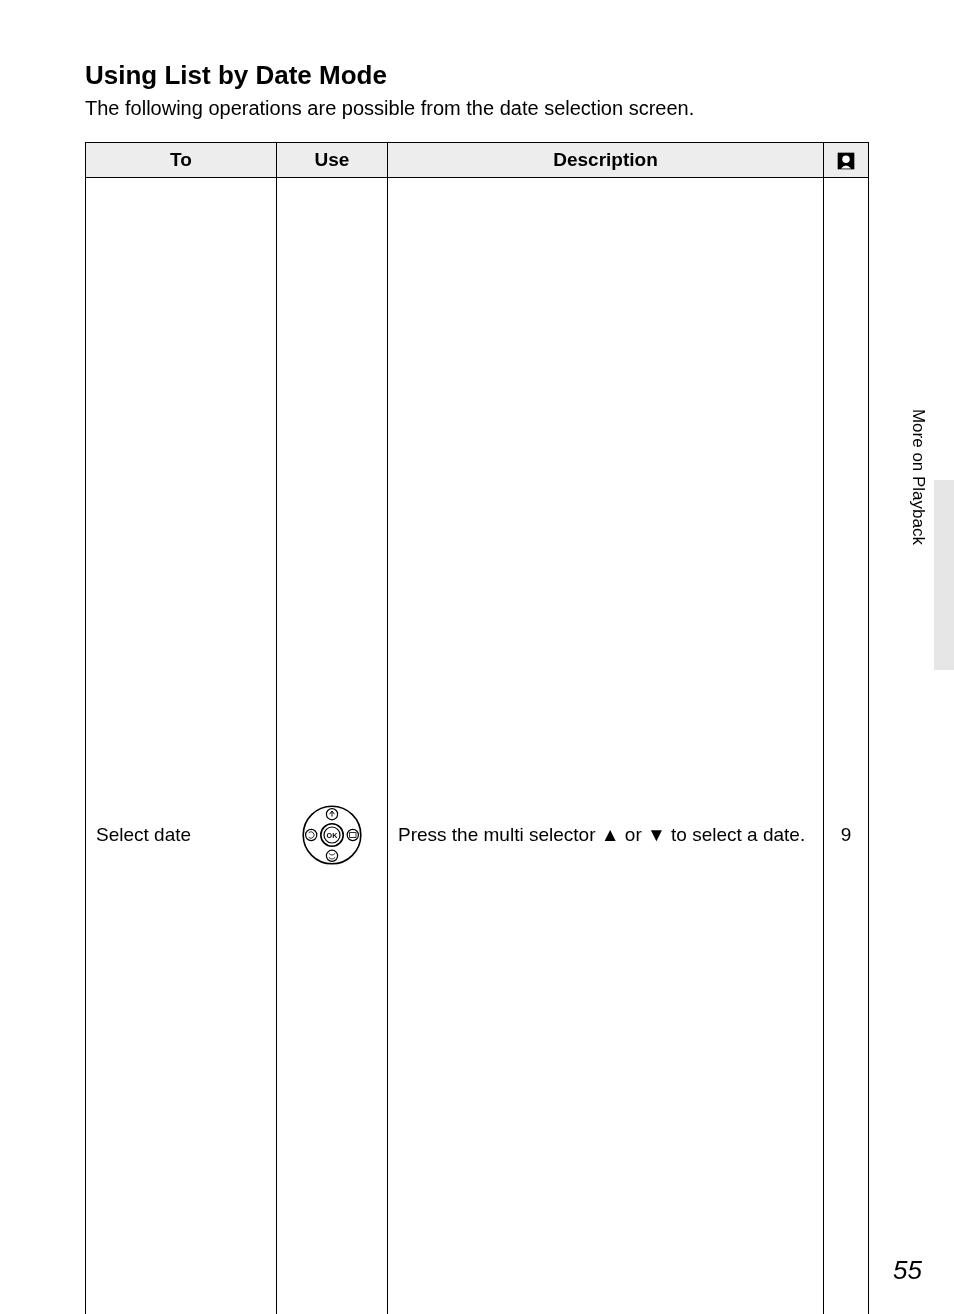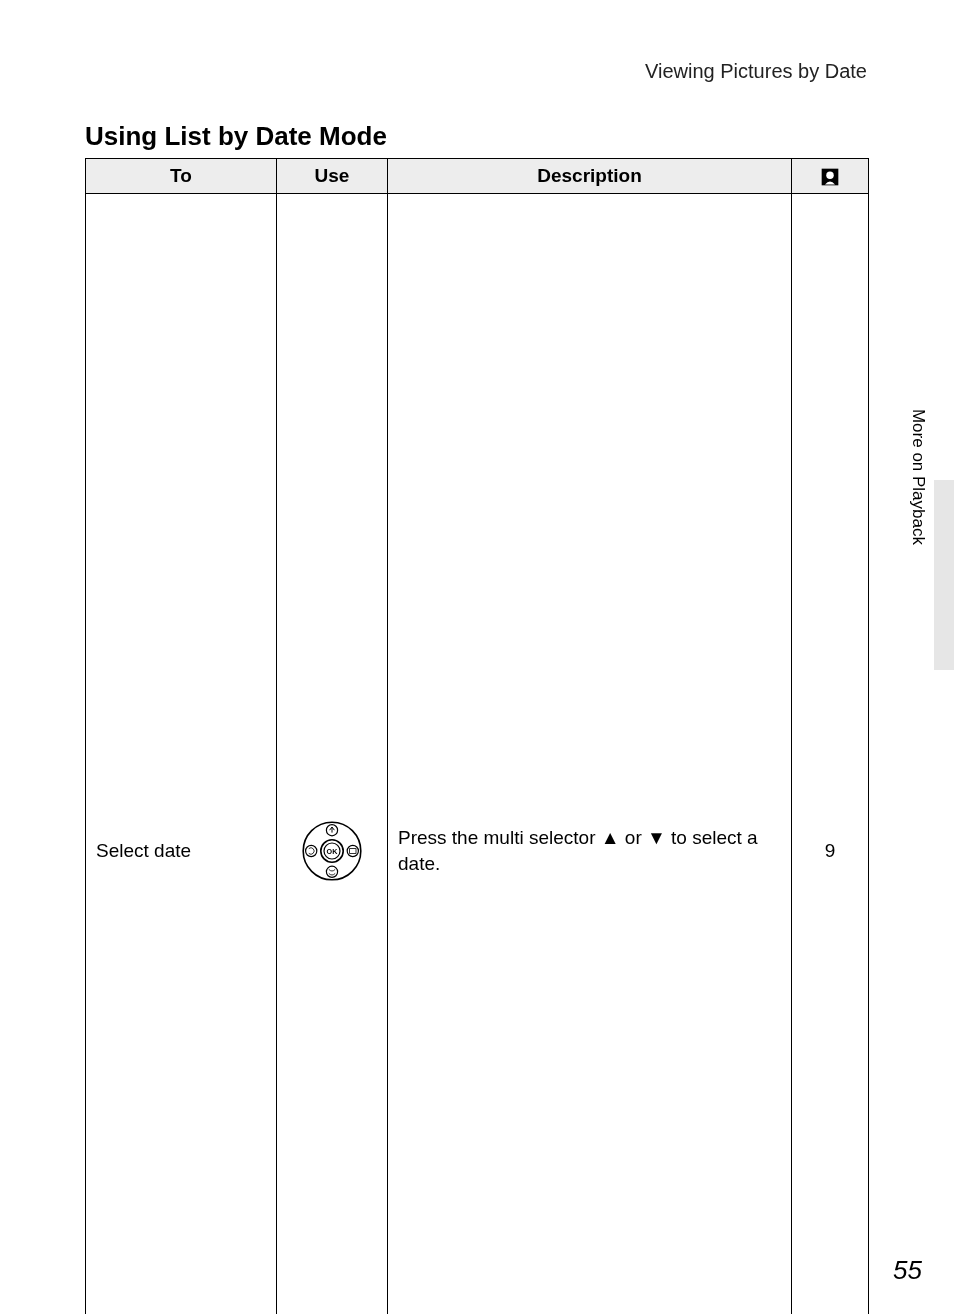--- a/index.html
+++ b/index.html
@@ -35,21 +35,21 @@
   }
   table.ops {
     width: 100%;
     border-collapse: collapse;
     font-size: 19px;
   }
   table.ops th {
     background: #ededed;
     font-weight: 700;
     border: 1px solid #000;
-    padding: 6px 16px;
+    padding: 6px 0;
     vertical-align: middle;
   }
   table.ops td {
     border: 1px solid #000;
     padding: 8px 10px;
     vertical-align: middle;
   }
   table.ops td.use {
     text-align: center;
     width: 90px;
@@ -95,23 +95,23 @@
     bottom: 28px;
     font-size: 26px;
     font-style: italic;
   }
 </style>
 </head>
 <body>
 
 <div class="page">
 
-  <div class="header-right">Viewing Pictures by Date</div>
 
   <h1 class="h1">Using List by Date Mode</h1>
+  <p class="intro">The following operations are possible from the date selection screen.</p>
 
   <table class="ops">
     <thead>
       <tr>
         <th>To</th>
         <th>Use</th>
         <th>Description</th>
         <th class="page-h">
           <svg class="icon-svg" width="20" height="20" viewBox="0 0 24 24">
             <rect x="2" y="2" width="20" height="20" fill="#000"></rect>

